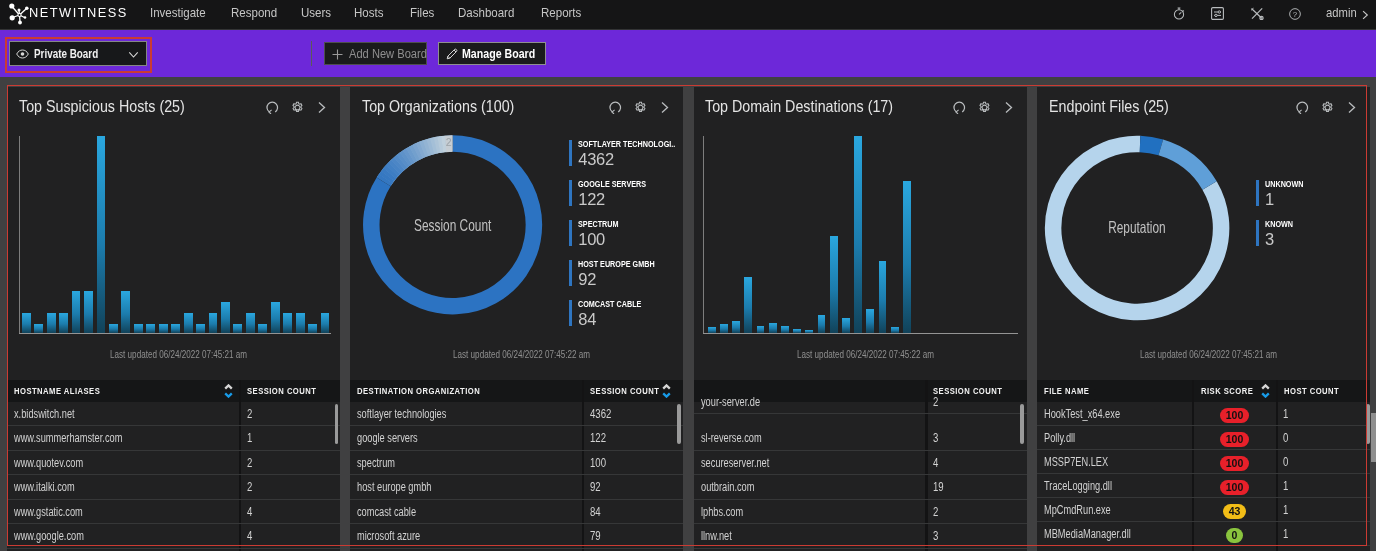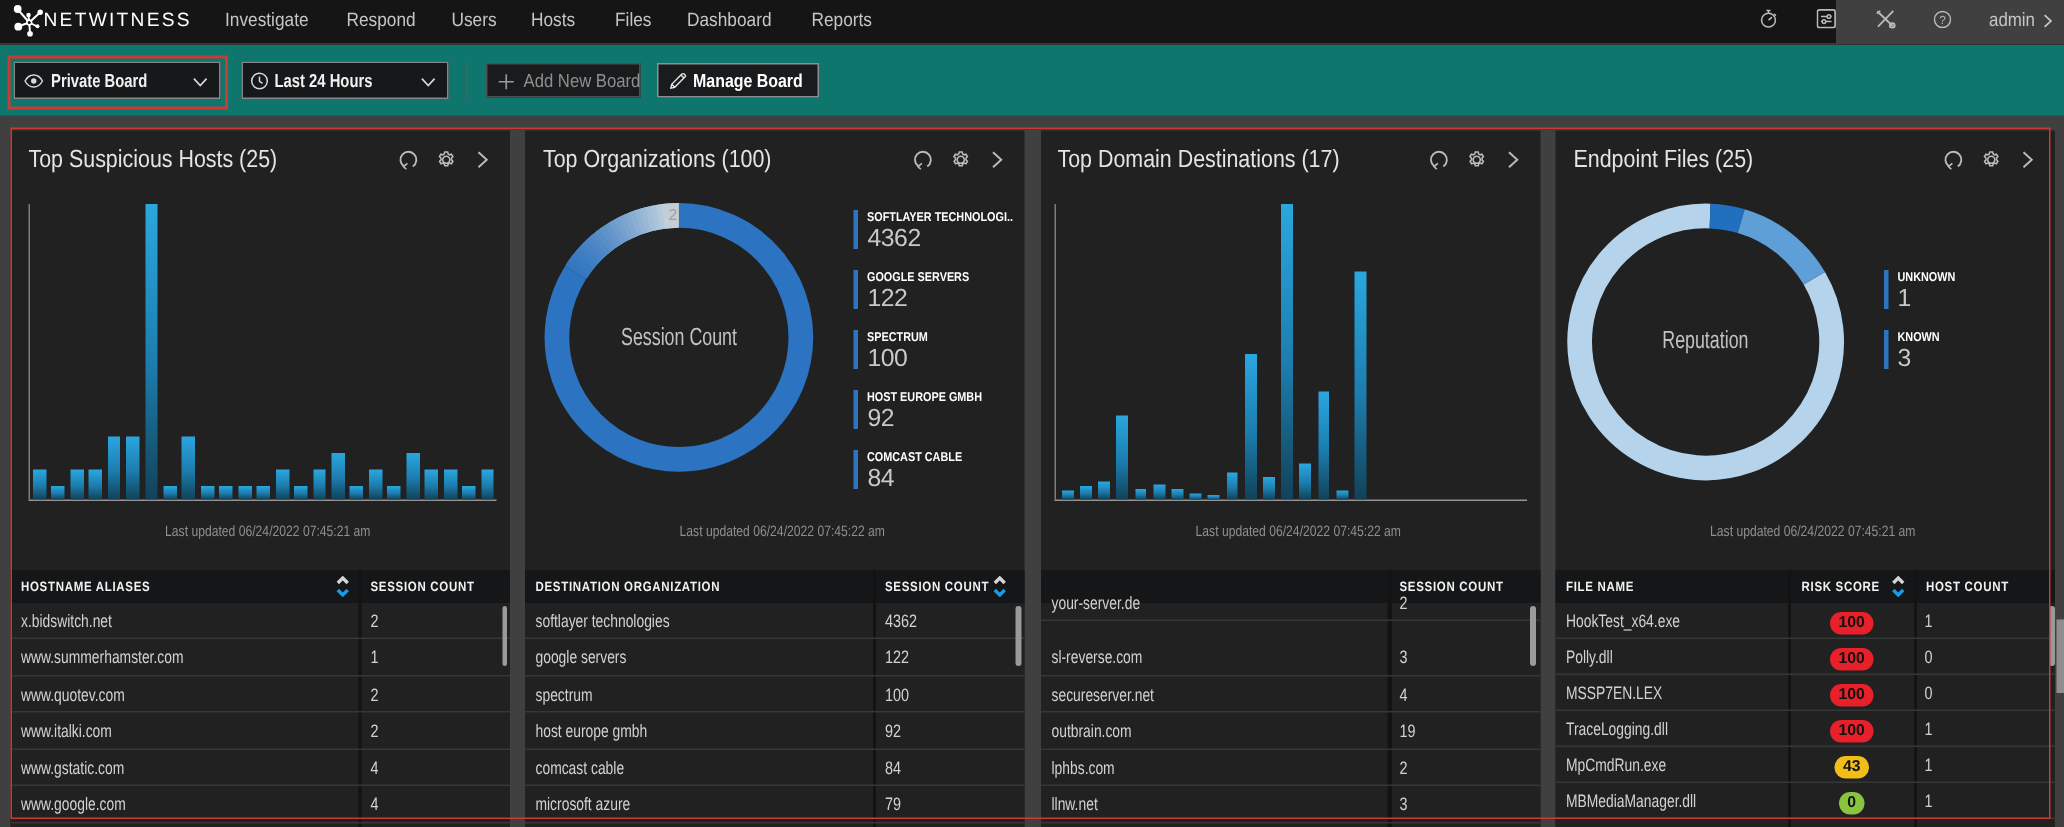--- a/index.html
+++ b/index.html
@@ -1,23 +1,23 @@
 <!DOCTYPE html>
 <html><head><meta charset="utf-8"><style>
 * { margin:0; padding:0; box-sizing:border-box; }
 html,body { width:1376px; height:551px; overflow:hidden; background:#404041; font-family:"Liberation Sans",sans-serif; }
 span, div { white-space:nowrap; }
-#nav { position:absolute; left:0; top:0; width:1224px; height:28.5px; background:#151516; }
+#nav { position:absolute; left:0; top:0; width:1376px; height:28.5px; background:#151516; }
 #logo { position:absolute; left:8px; top:1.5px; }
 #logotext { position:absolute; left:29px; top:5px; font-size:12.8px; letter-spacing:1.5px; color:#fff; }
 .nlink { position:absolute; top:5px; font-size:12.8px; color:#c6c6c6; transform:scaleX(0.9); transform-origin:0 50%; }
 .nicon { position:absolute; top:5.5px; }
 #admin { position:absolute; left:1326px; top:5px; font-size:12.8px; color:#c6c6c6; transform:scaleX(0.88); transform-origin:0 50%; }
 #adminchev { position:absolute; left:1360px; top:6px; }
-#toolbar { position:absolute; left:0; top:28.5px; width:1376px; height:48.5px; background:#0f766e; border-top:1px solid #333435; }
+#toolbar { position:absolute; left:0; top:28.5px; width:1376px; height:48.5px; background:#6d28d9; border-top:1px solid #333435; }
 #redbox1 { position:absolute; left:5px; top:7.9px; width:147px; height:35.2px; border:2px solid #cb3b33; }
 .ctrl { position:absolute; top:11.9px; height:24.6px; border:1px solid #868686; background:#17181a; color:#f0f0f0; font-size:12.5px; font-weight:700; }
 .ctrl .ci { position:absolute; left:7px; top:6px; }
 .ctrl .ct { position:absolute; left:25px; top:5px; transform:scaleX(0.79); transform-origin:0 50%; }
 .ctrl .cc { position:absolute; right:7px; top:7px; }
 .tbtn { position:absolute; top:12.6px; height:23px; border:1px solid #4e4e4e; background:#1a1b1c; font-size:12.5px; }
 .t1 { transform:scaleX(0.89); transform-origin:0 50%; }
 .t2 { transform:scaleX(0.85); transform-origin:0 50%; }
 #tdiv { position:absolute; left:311px; top:11.5px; width:1px; height:25px; background:#5a5a5a; }
 #redbox2 { position:absolute; left:7px; top:84.5px; width:1359.5px; height:461px; border:1.8px solid #cb3b33; z-index:50; }
@@ -113,30 +113,20 @@
 <div class="ctrl" style="left:9px;width:137.5px">
       <span class="ci" style="left:5.5px"><svg width="13" height="10" viewBox="0 0 13 10">
           <path d="M.7 5 C2.2 2.2 4.2 1 6.5 1 C8.8 1 10.8 2.2 12.3 5 C10.8 7.8 8.8 9 6.5 9 C4.2 9 2.2 7.8 .7 5 Z" fill="none" stroke="#d8d8d8" stroke-width="1"></path>
           <circle cx="6.5" cy="5" r="1.8" fill="#d8d8d8"></circle>
         </svg></span>
       <span class="ct" style="left:23.5px">Private Board</span>
       <span class="cc"><svg width="11" height="11" viewBox="0 0 13 13">
           <path fill="none" stroke="#d8d8d8" stroke-width="1.3" d="M1.5 4 L6.5 9.5 L11.5 4"></path>
         </svg></span>
     </div>
-<div class="ctrl" style="left:160.5px;width:138.5px">
-      <span class="ci" style="left:5.5px;top:5.5px"><svg width="12" height="12" viewBox="0 0 12 12">
-          <circle cx="6" cy="6" r="5.2" fill="none" stroke="#d8d8d8" stroke-width="1"></circle>
-          <path d="M6 3 V6.3 L8 7.6" fill="none" stroke="#d8d8d8" stroke-width="1"></path>
-        </svg></span>
-      <span class="ct" style="left:21.5px">Last 24 Hours</span>
-      <span class="cc"><svg width="11" height="11" viewBox="0 0 13 13">
-          <path fill="none" stroke="#d8d8d8" stroke-width="1.3" d="M1.5 4 L6.5 9.5 L11.5 4"></path>
-        </svg></span>
-    </div>
 <div id="tdiv"></div>
 <div class="tbtn" style="left:324px;width:102.5px;color:#8f8f8f">
       <span style="position:absolute;left:7px;top:5.5px"><svg width="11" height="11" viewBox="0 0 11 11">
           <path d="M5.5 0.5 V10.5 M0.5 5.5 H10.5" stroke="#9a9a9a" stroke-width="1.1"></path>
         </svg></span>
       <span class="t1" style="position:absolute;left:24px;top:4px">Add New Board</span>
     </div>
 <div class="tbtn" style="left:438px;width:108px;color:#ffffff;border-color:#8f8f8f">
       <span style="position:absolute;left:7px;top:5px"><svg width="12" height="12" viewBox="0 0 12 12">
           <path d="M1.2 10.8 L1.8 8.2 L8.6 1.4 C9 1 9.8 1 10.2 1.4 L10.6 1.8 C11 2.2 11 3 10.6 3.4 L3.8 10.2 Z M1.8 8.2 L3.8 10.2 M8 2 L10 4" fill="none" stroke="#e8e8e8" stroke-width="0.9"></path>

